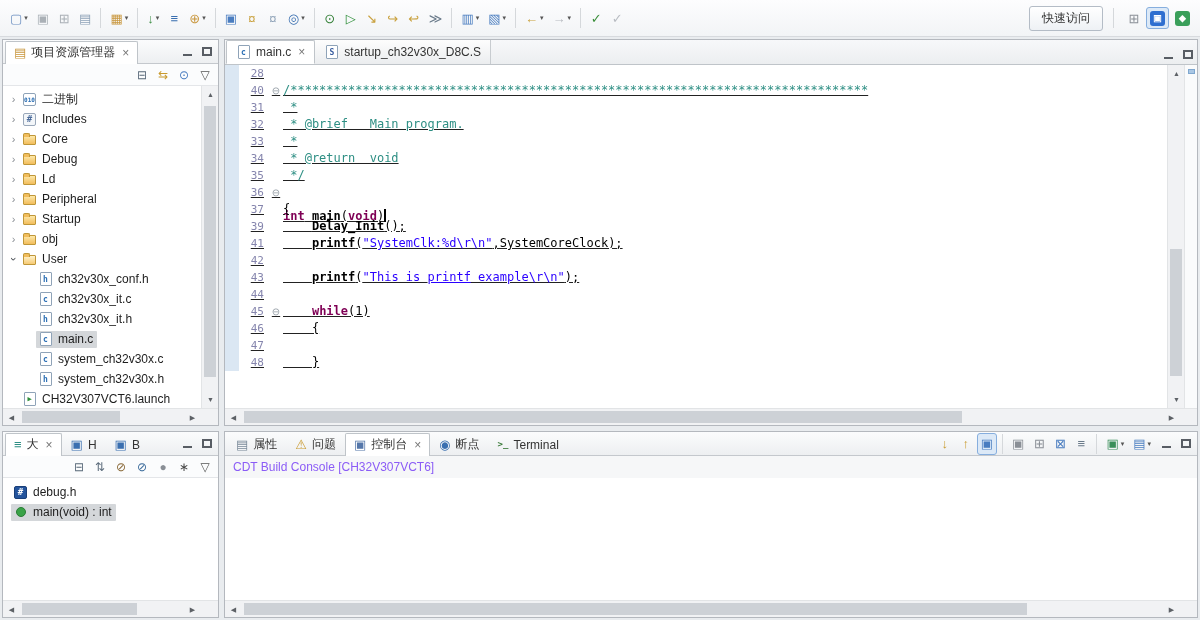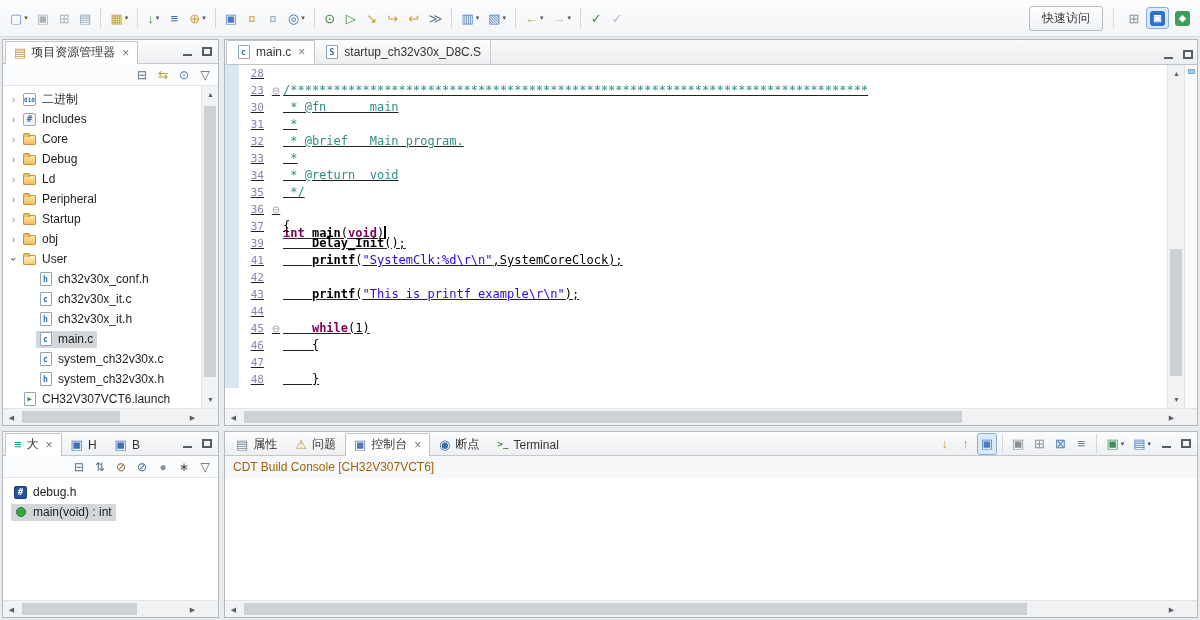--- a/index.html
+++ b/index.html
@@ -103,21 +103,21 @@
   .tok-p { }
   .tok-b { font-weight:bold; }
   .tok-kw { color:#7f0055; font-weight:bold; }
   .tok-cmt { color:#2e8f84; }
   .tok-str { color:#2a00ff; }
   .tok-stru { color:#2a00ff; text-decoration:underline; }
   .overview { width:13px; flex:none; background:#fafbfc; border-left:1px solid #e2e4e6; position:relative; }
   .ovmark { position:absolute; top:4px; left:3px; width:7px; height:5px; background:#aac7e4; border:1px solid #7fa7cf; }
 
   
-  .cheader { flex:none; padding:4px 8px; font-size:12px; color:#a16207; background:#f6f7f8; }
+  .cheader { flex:none; padding:4px 8px; font-size:12px; color:#8b5cf6; background:#f6f7f8; }
   .cwhite { flex:1; background:#fff; }
   .ctools { display:flex; align-items:center; gap:1px; margin-left:auto; padding-right:2px; }
   .mono-ico { font-family:"DejaVu Sans Mono",monospace; font-weight:bold; font-size:9px; }
 
   .olist { flex:1; overflow:hidden; padding-top:4px; }
 </style>
 </head>
 <body>
 
 <div class="topbar">
@@ -454,29 +454,23 @@
   <div class="pbody">
     <div class="codewrap">
         <div class="crow">
           <span class="ann"></span>
           <span class="num">28</span>
           <span class="fold"></span>
           <span class="codecell"></span>
         </div>
         <div class="crow">
           <span class="ann"></span>
-          <span class="num">23</span>
+          <span class="num">40</span>
           <span class="fold">⊖</span>
           <span class="codecell"><span class="tok-cmt">/********************************************************************************</span></span>
-        </div>
-        <div class="crow">
-          <span class="ann"></span>
-          <span class="num">30</span>
-          <span class="fold"></span>
-          <span class="codecell"><span class="tok-cmt"> * @fn      main</span></span>
         </div>
         <div class="crow">
           <span class="ann"></span>
           <span class="num">31</span>
           <span class="fold"></span>
           <span class="codecell"><span class="tok-cmt"> *</span></span>
         </div>
         <div class="crow">
           <span class="ann"></span>
           <span class="num">32</span>

